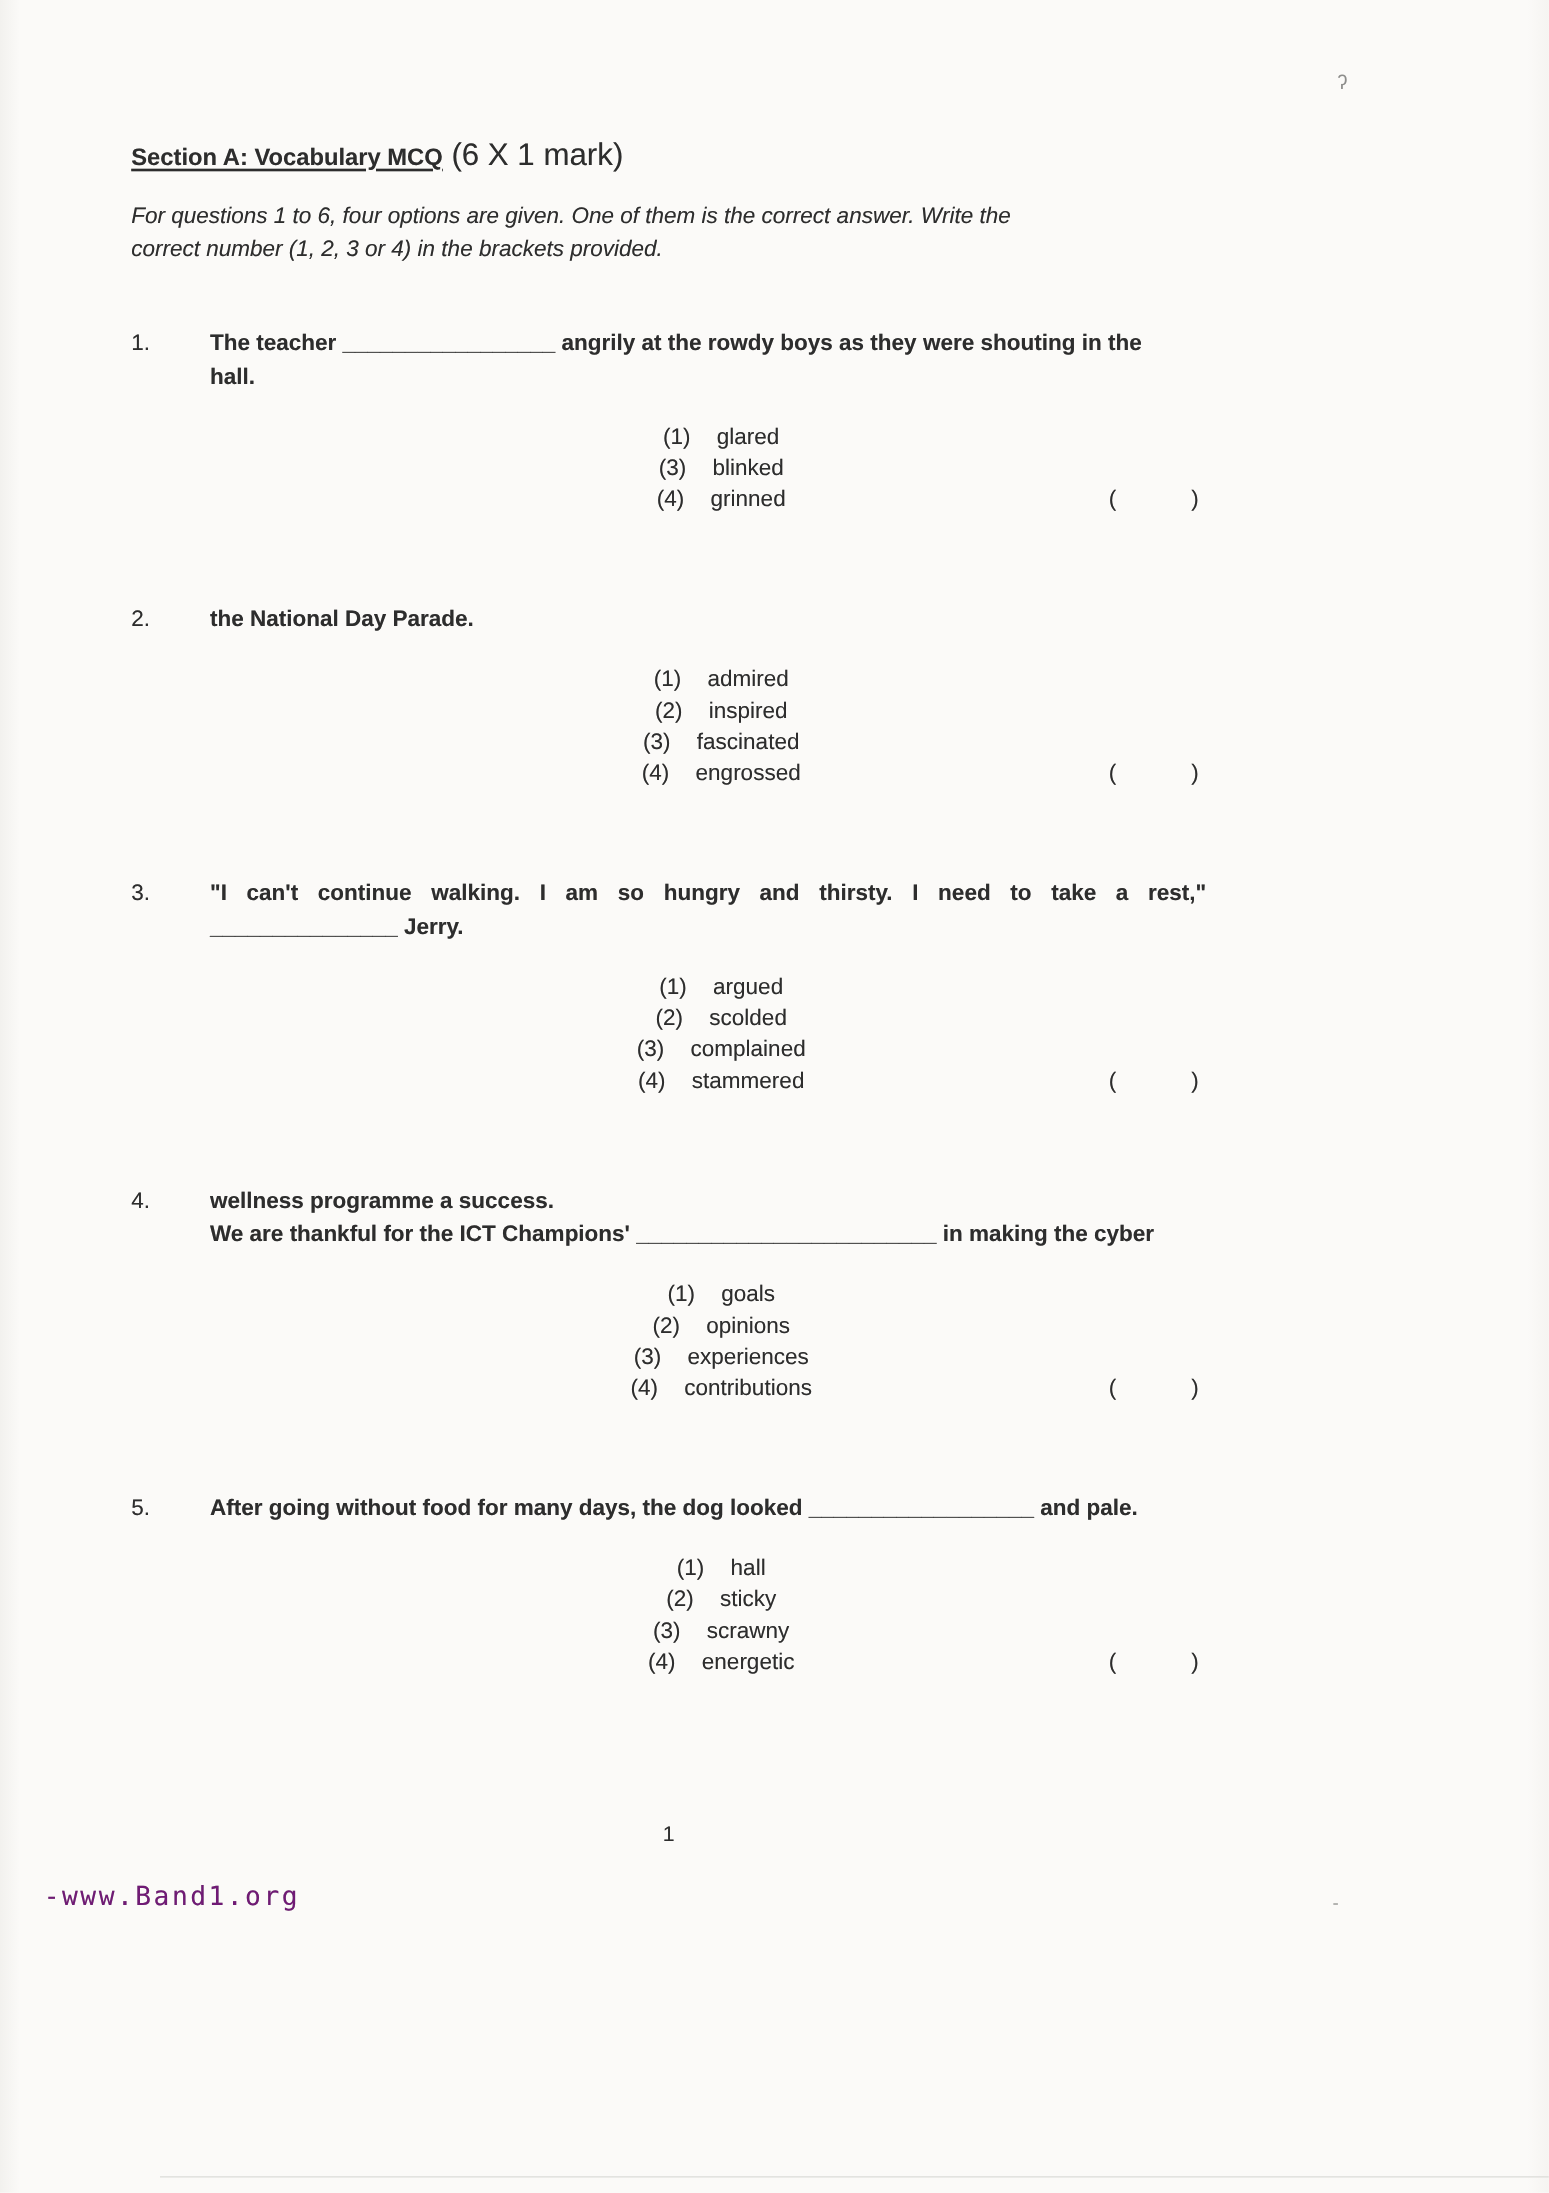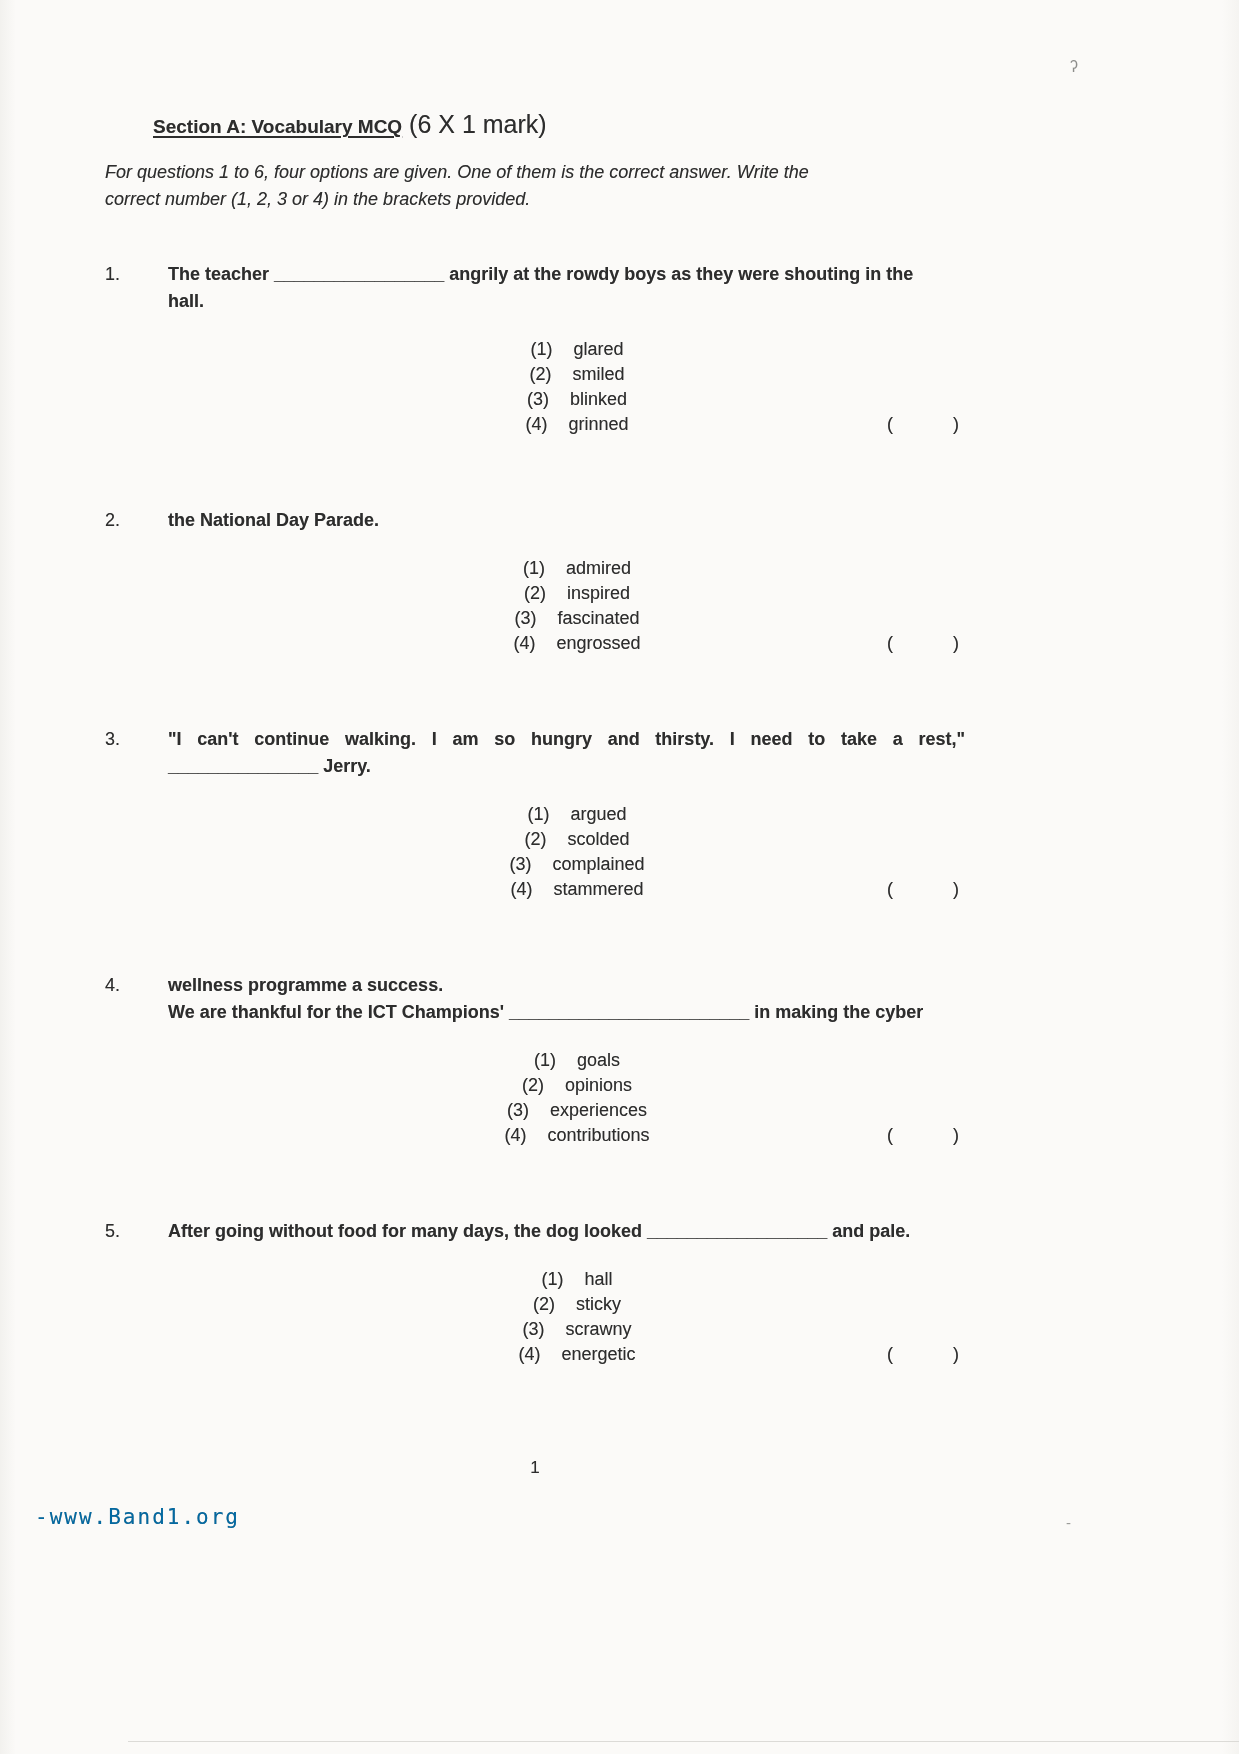--- a/index.html
+++ b/index.html
@@ -23,21 +23,20 @@
     font-size: 18px;
   }
 
   .section-title-row { margin-bottom: 20px; line-height: 24px; }
   .section-title {
     font-weight: bold;
     font-size: 19px;
     text-decoration: underline;
     text-decoration-thickness: 2px;
     text-underline-offset: 3px;
-    margin-left: 48px;
   }
   .section-marks { font-size: 25px; }
 
   .instructions { font-style: italic; line-height: 27px; margin-bottom: 48px; }
 
   .question { margin-bottom: 70px; }
   .q-row { display: flex; line-height: 27px; }
   .q-num { flex: 0 0 63px; width: 63px; }
   .q-text { flex: 1; font-weight: bold; }
   .q-line { min-height: 27px; }
@@ -70,21 +69,21 @@
     font-size: 17px;
   }
 
   .footer-site {
     position: absolute;
     top: 1505px;
     left: 35px;
     font-family: "DejaVu Sans Mono", monospace;
     font-size: 21px;
     letter-spacing: 2px;
-    color: #0369a1;
+    color: #701a75;
   }
 
   .top-right-mark {
     position: absolute;
     top: 58px;
     left: 1070px;
     font-size: 16px;
     color: #8d8d8b;
     text-shadow: none;
   }
@@ -125,21 +124,20 @@
   <div class="question">
     <div class="q-row">
       <div class="q-num">1.</div>
       <div class="q-text">
             <div class="q-line">The teacher _________________ angrily at the rowdy boys as they were shouting in the</div>
             <div class="q-line">hall.</div>
           </div>
     </div>
     <div class="options">
           <div class="opt-row"><span class="opt-num">(1)</span><span class="opt-label">glared</span></div>
-          <div class="opt-row"><span class="opt-num">(2)</span><span class="opt-label">smiled</span></div>
           <div class="opt-row"><span class="opt-num">(3)</span><span class="opt-label">blinked</span></div>
           <div class="opt-row"><span class="opt-num">(4)</span><span class="opt-label">grinned</span><span class="answer-brackets">
               <span>(</span>
               <span>)</span>
             </span></div>
         </div>
   </div>
 
   <div class="question">
     <div class="q-row">

